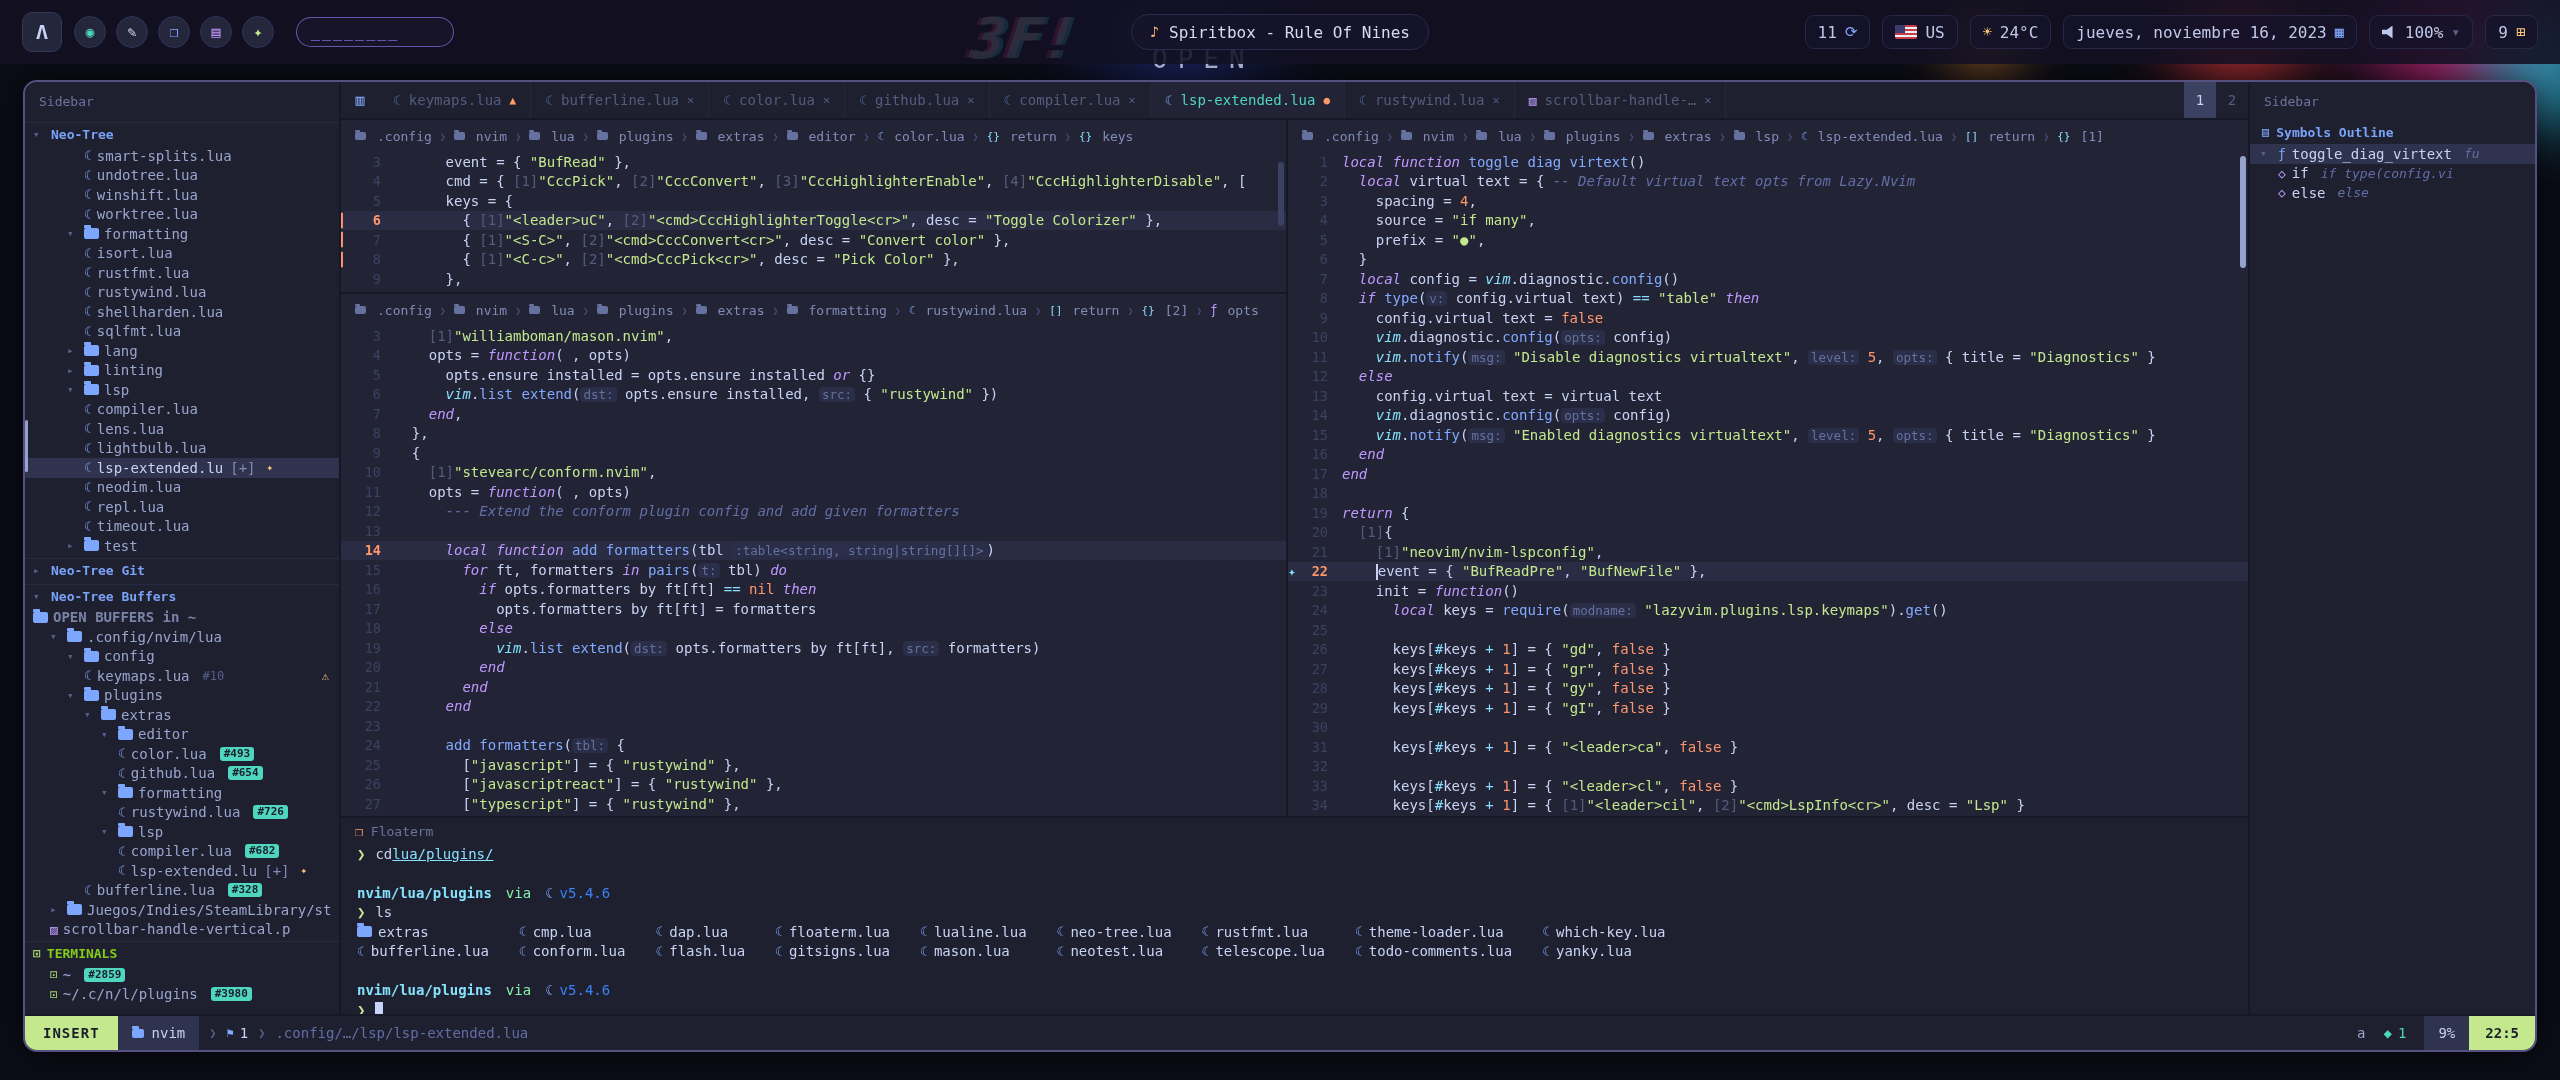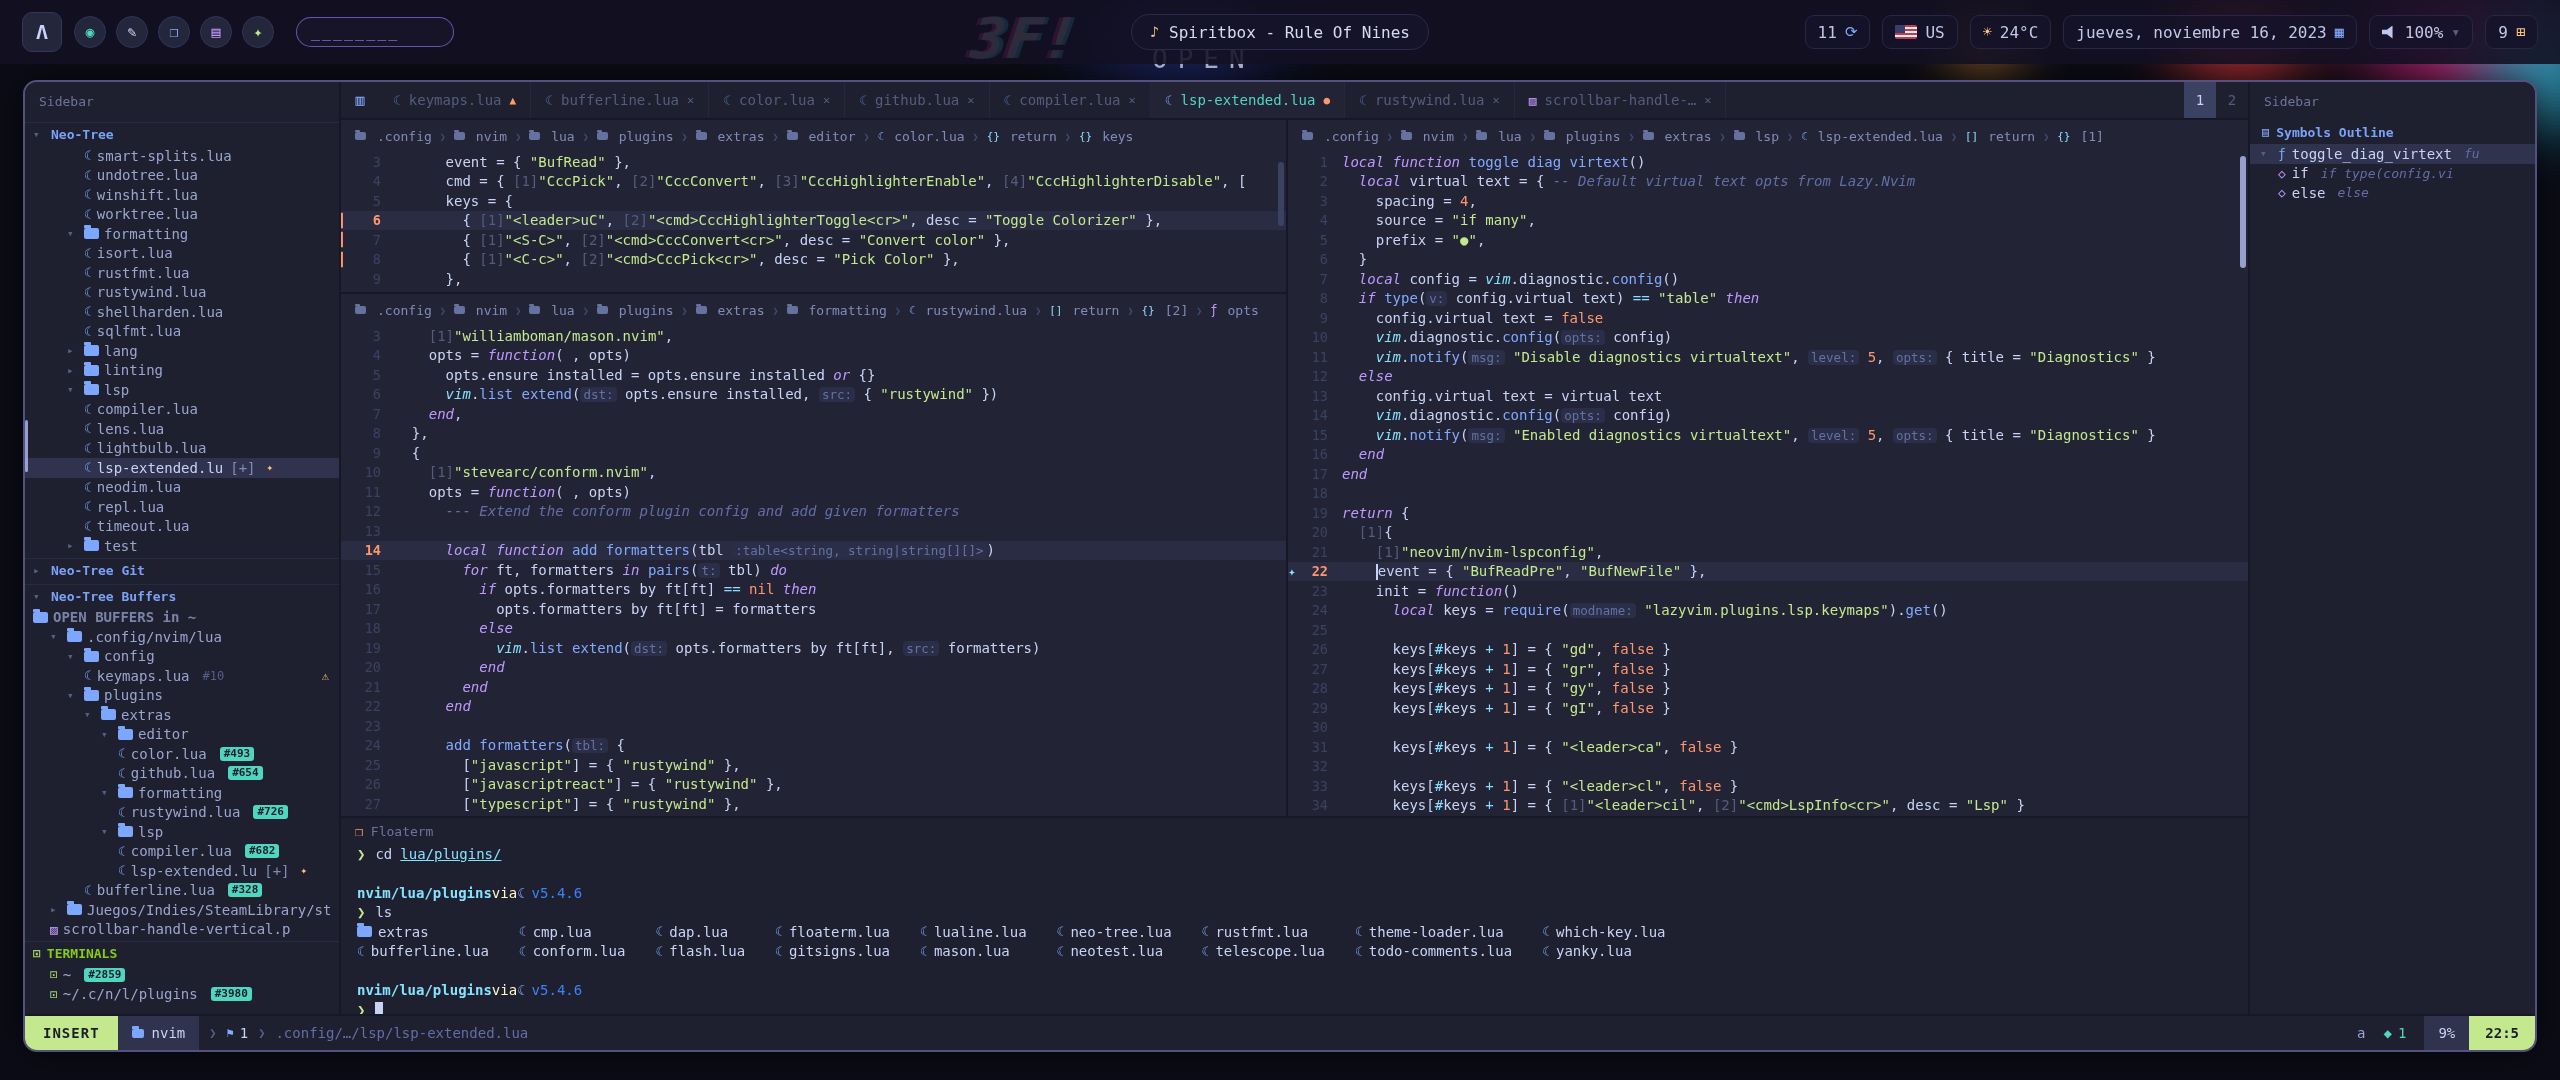--- a/index.html
+++ b/index.html
@@ -126,24 +126,24 @@
   #sh1 { top:42px; height:64px; background:#3b4261; }
   #sh3 { top:36px; height:112px; background:#aab6e8; opacity:.85; }
 
   
   #floaterm { height:202px; flex:none; border-top:2px solid #161828; background:#1e2030; display:flex; flex-direction:column; overflow:hidden; }
   #floaterm .winbar { height:26px; gap:8px; }
   .ft-ic { color:#ff966c; font-size:13px; }
   #term { flex:1; padding:0 16px; font-size:14px; overflow:hidden; }
   .tline { height:19.5px; display:flex; align-items:center; white-space:pre; }
   .pr { color:#c3e88d; margin-right:10px; }
-  .cmd { color:#c8d3f5; margin-right:8px; }
+  .cmd { color:#c8d3f5; margin-right:0; }
   .arg { color:#86e1fc; text-decoration:underline; }
   .tpath { color:#86e1fc; font-weight:bold; }
-  .tvia { color:#fef9c3; margin:0 0; }
+  .tvia { color:#86efac; margin:0 14px; }
   .tmoon { color:#82aaff; margin-right:6px; }
   .tver { color:#3b82f6; }
   .fgrid { display:grid; grid-template-columns:repeat(9,max-content); column-gap:30px; }
   .fitem { display:flex; align-items:center; gap:6px; height:19.5px; color:#c8d3f5; }
   .blockcur { display:inline-block; width:8px; height:16px; background:#c8d3f5; }
 
   
   .sym-head { height:24px; display:flex; align-items:center; gap:7px; padding:0 12px; font-size:13px; font-weight:bold; color:#7aa2f7; }
   .sym-head .ic { color:#82aaff; font-size:12px; }
   .srow { height:19.5px; display:flex; align-items:center; gap:6px; padding:0 10px; font-size:14px; color:#c8d3f5; white-space:nowrap; overflow:hidden; }

